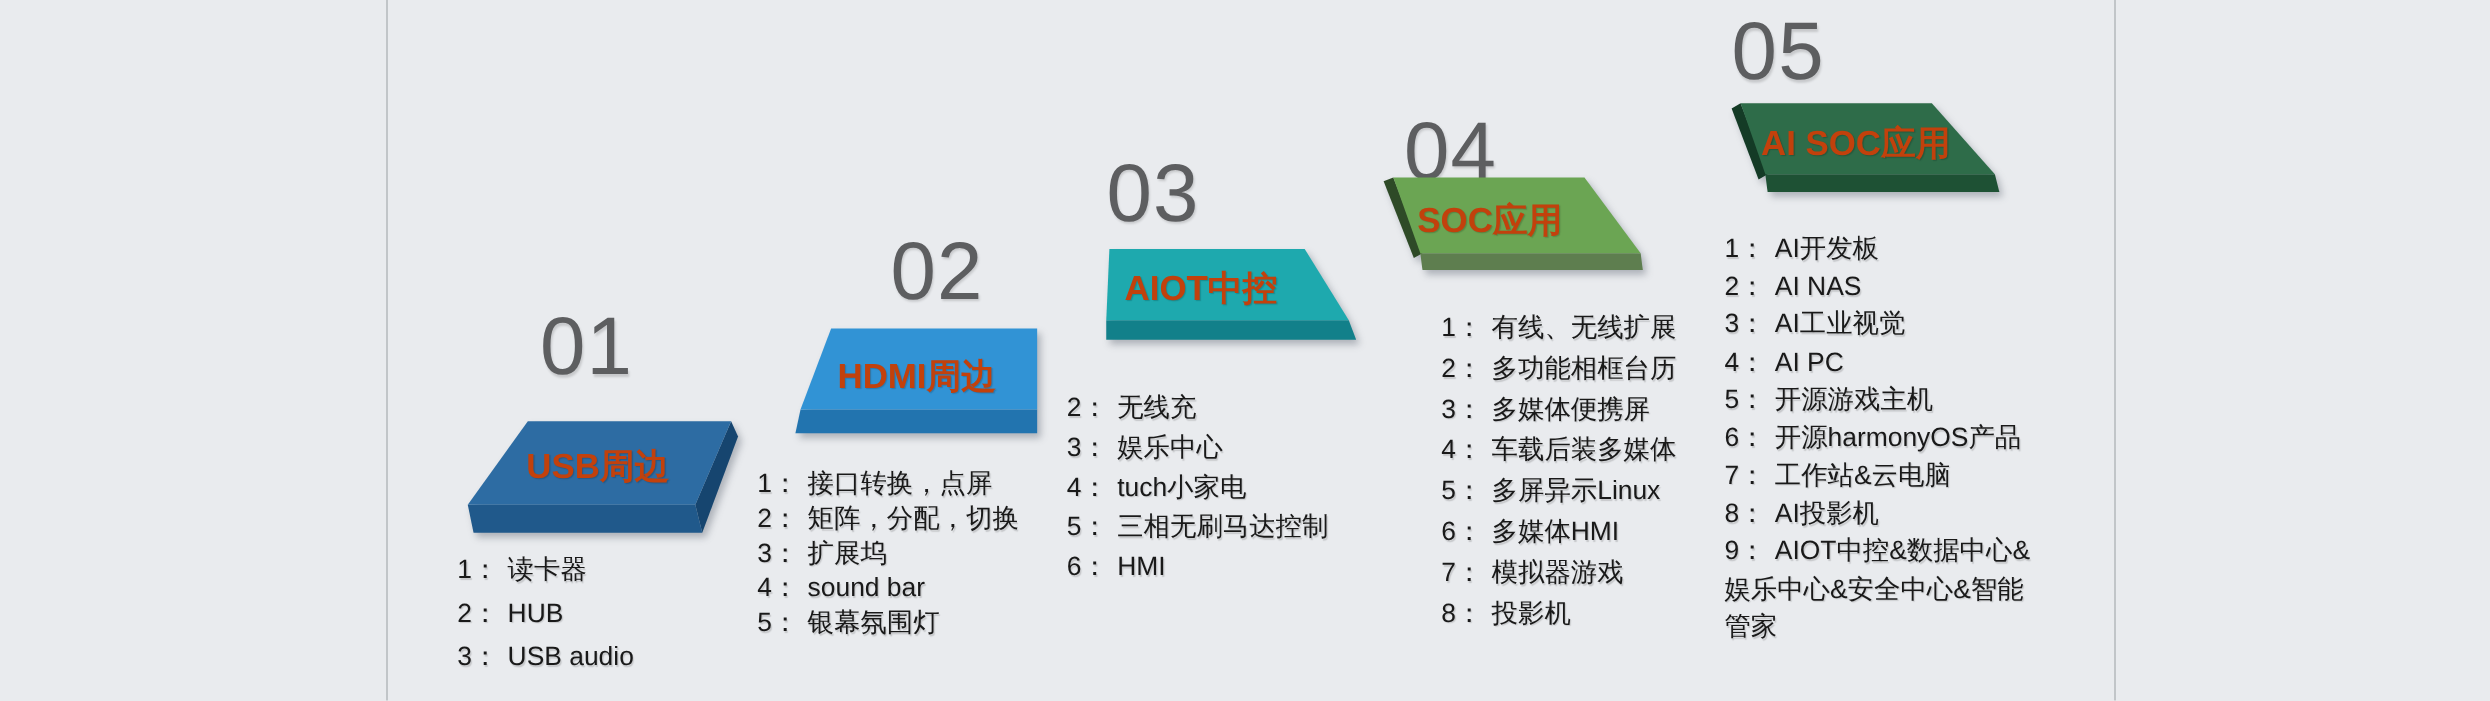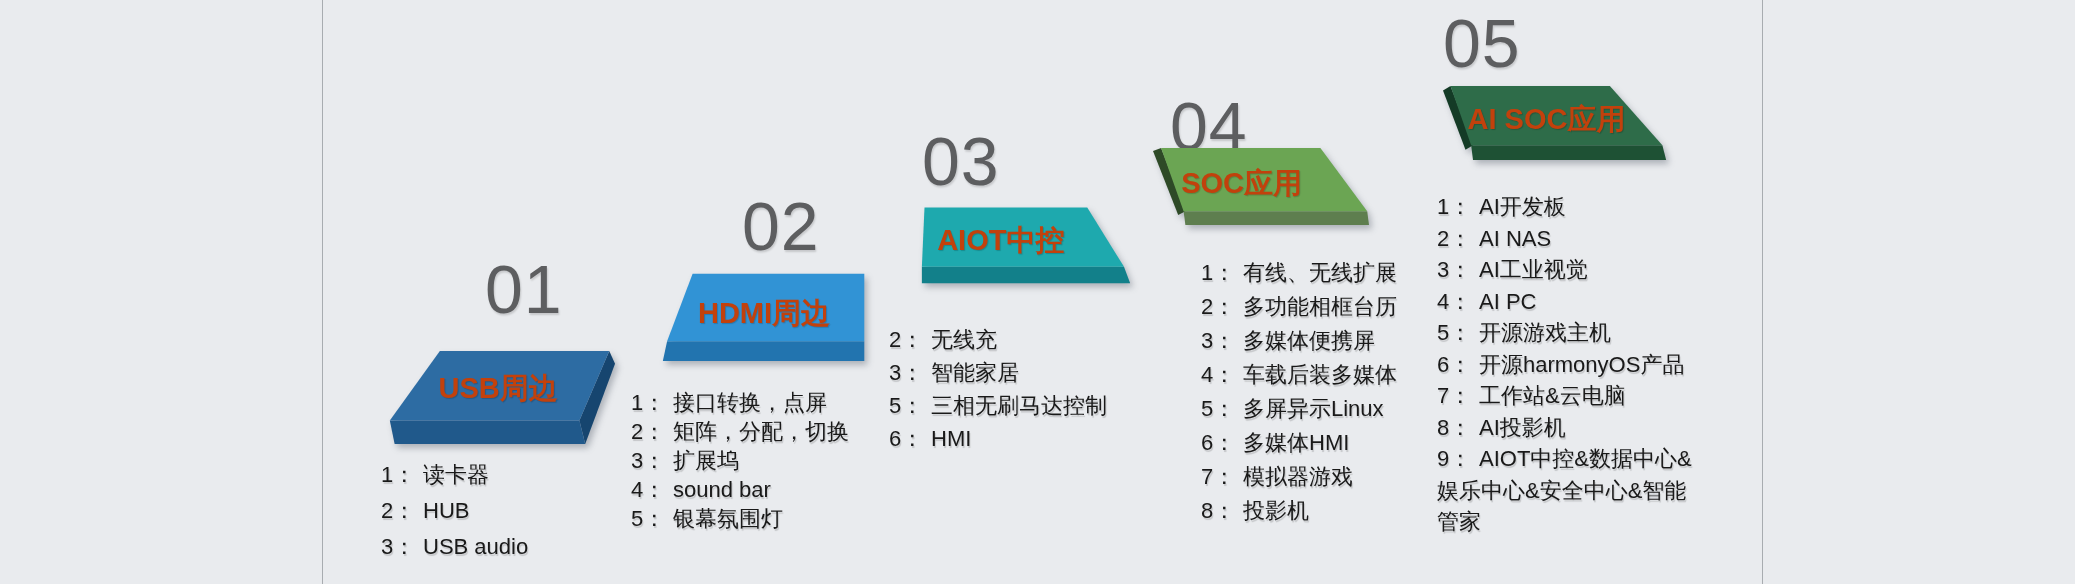--- a/index.html
+++ b/index.html
@@ -62,21 +62,21 @@
   }
 </style>
 </head>
 <body>
 
 <div class="canvas">
   <div class="vline" style="left:322px"></div>
   <div class="vline" style="left:1762px"></div>
   <div id="steps-root">
       <div>
-        <div class="step-num" style="left: 450px; top: 255px; margin-left: 35px;">01</div>
+        <div class="step-num" style="left: 450px; top: 255px;">01</div>
         <div class="plate" style="left: 385px; top: 349px; width: 231px; height: 98px;">
           <svg viewBox="0 0 240 100" preserveAspectRatio="none" class="plate-svg">
             <polygon points="233,2 202,73 208,97 239,15" fill="#16456f"></polygon>
             <polygon points="5,73 202,73 208,97 10,97" fill="#20598b"></polygon>
             <polygon points="57,2 233,2 202,73 5,73" fill="#2d6ca3"></polygon>
           </svg>
           <div class="plate-label" style="left: 49%; top: 41%;">USB周边</div>
         </div>
         <div class="items" style="left: 381px; top: 457px; width: 300px; line-height: 36px;">
           <div><span class="inum">1：</span><span>读卡器</span></div>
@@ -105,21 +105,22 @@
         <div class="step-num" style="left: 922px; top: 127px;">03</div>
         <div class="plate" style="left: 921px; top: 206px; width: 210px; height: 78px;">
           <svg viewBox="0 0 240 100" preserveAspectRatio="none" class="plate-svg">
             <polygon points="1,78 232,78 239,99 1,99" fill="#12808a"></polygon>
             <polygon points="4,2 190,2 232,78 1,78" fill="#1ea9ae"></polygon>
           </svg>
           <div class="plate-label" style="left: 38%; top: 45%;">AIOT中控</div>
         </div>
         <div class="items" style="left: 889px; top: 323px; width: 300px; line-height: 33px;">
           <div><span class="inum">2：</span><span>无线充</span></div>
-          <div><span class="inum">3：</span><span>智能家居</span></div>
+          <div><span class="inum">3：</span><span>娱乐中心</span></div>
+          <div><span class="inum">4：</span><span>tuch小家电</span></div>
           <div><span class="inum">5：</span><span>三相无刷马达控制</span></div>
           <div><span class="inum">6：</span><span>HMI</span></div>
         </div>
       </div>
       <div>
         <div class="step-num" style="left: 1170px; top: 72px; margin-top: 20px;">04</div>
         <div class="plate" style="left: 1153px; top: 148px; width: 216px; height: 77px;">
           <svg viewBox="0 0 240 100" preserveAspectRatio="none" class="plate-svg">
             <polygon points="0,4 9,0 36,82 28,87" fill="#2e4a27"></polygon>
             <polygon points="34,82 238,82 240,100 36,100" fill="#5e7e4f"></polygon>

